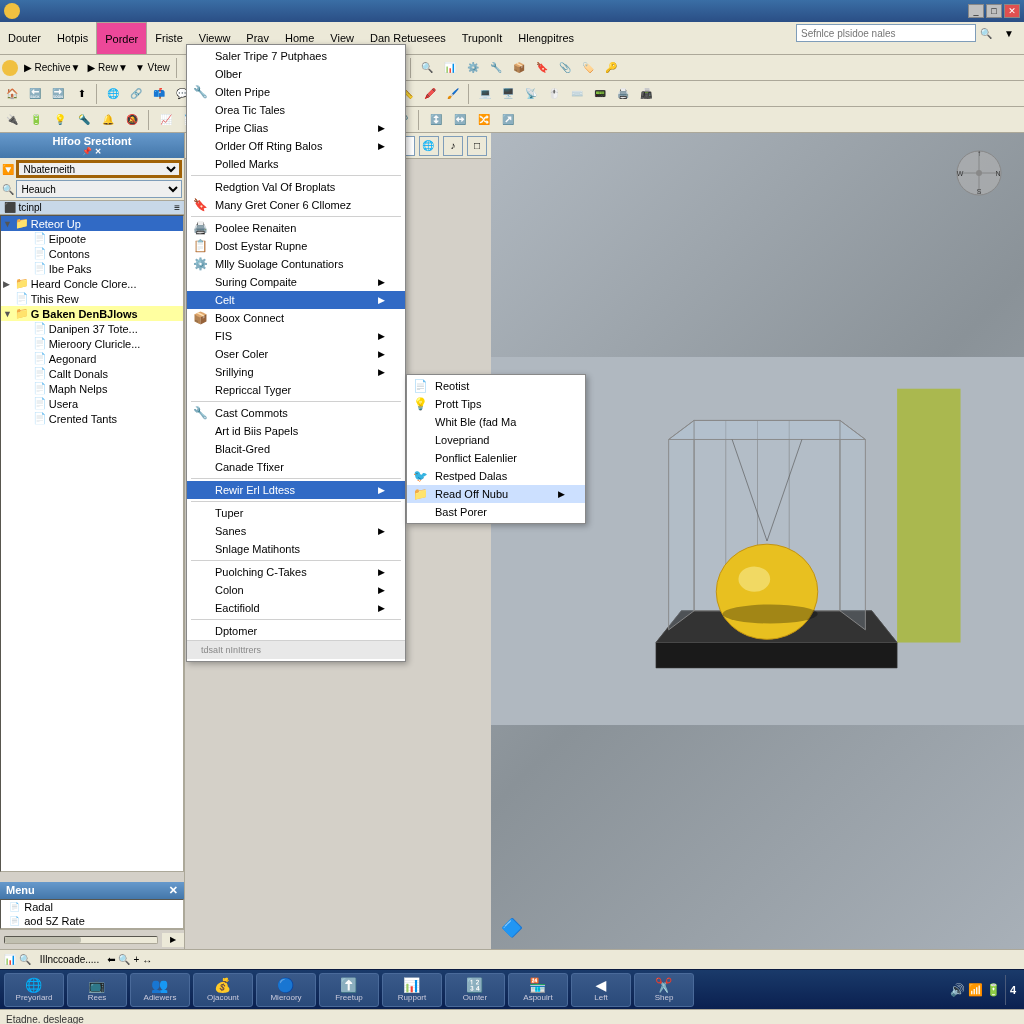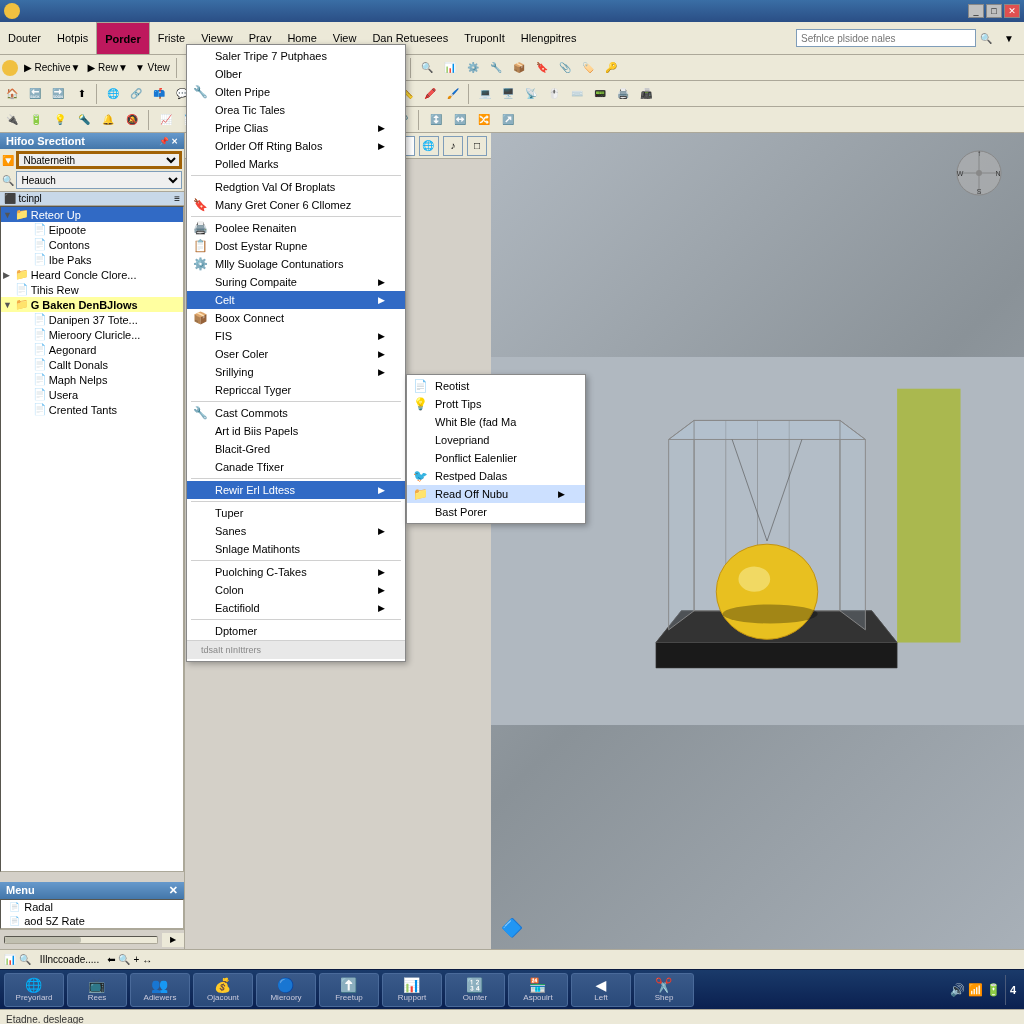--- a/index.html
+++ b/index.html
@@ -35,38 +35,38 @@
       cursor: pointer; color: #000;
     }
     #title-bar .win-btn.close { background: #e05050; color: white; }
     #title-bar .app-icon { width: 16px; height: 16px; background: #f0c040; border-radius: 50%; margin-right: 4px; }
 
     
     #menu-bar {
       height: 33px;
       background: #ece9d8;
       display: flex;
-      align-items: center;
+      align-items: flex-start;
       border-bottom: 1px solid #aca899;
     }
     .menu-item {
       padding: 2px 8px;
       cursor: pointer;
       height: 100%;
       display: flex;
       align-items: center;
       font-size: 11px;
     }
     .menu-item.porder-active {
-      background: #be185d;
+      background: #ec4899;
       color: black;
       border-left: 1px solid #aca899;
       border-right: 1px solid #aca899;
       border-top: 1px solid #aca899;
-      font-weight: bold;
+      font-weight: normal;
     }
 
     
     .toolbar-row {
       height: 26px;
       background: #ece9d8;
       display: flex;
       align-items: center;
       padding: 1px 2px;
       border-bottom: 1px solid #aca899;
@@ -101,20 +101,21 @@
     }
     .sidebar-header {
       background: linear-gradient(to bottom, #6699cc, #4477aa);
       color: white;
       padding: 2px 6px;
       font-size: 11px;
       font-weight: bold;
       display: flex;
       justify-content: space-between;
       align-items: center;
+      flex-direction: column;
     }
     .sidebar-header-icons { display: flex; gap: 2px; }
     .sidebar-header-icon { font-size: 8px; color: white; cursor: pointer; }
 
     .tree-view {
       flex: 1;
       overflow-y: auto;
       background: white;
       border: 1px inset #aca899;
       font-size: 11px;

